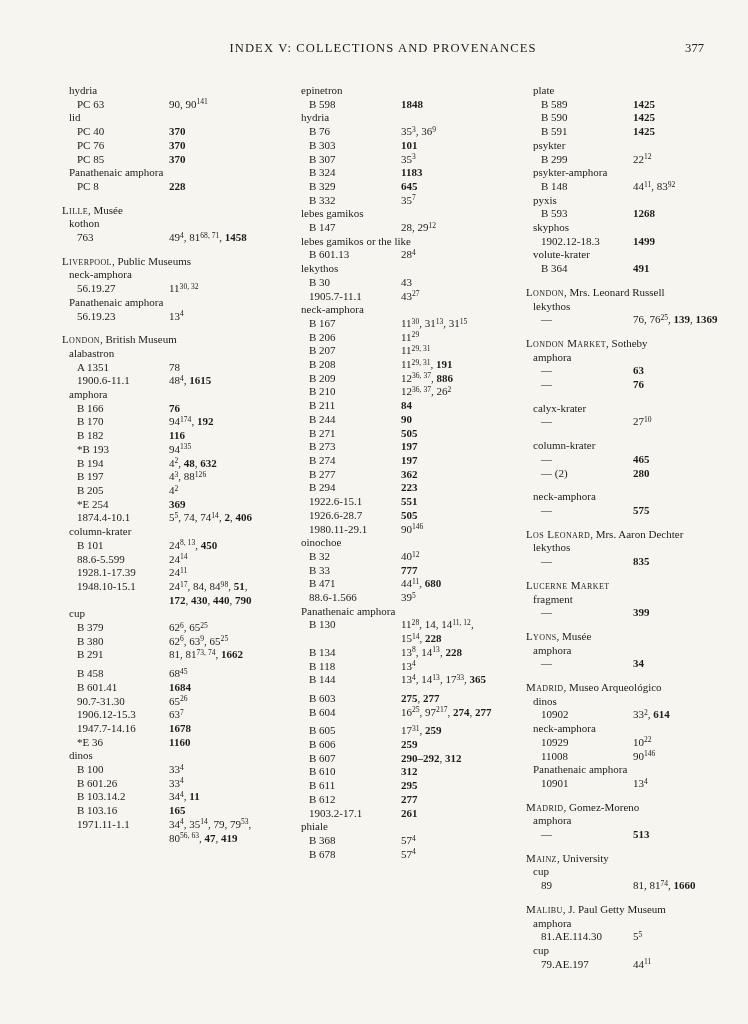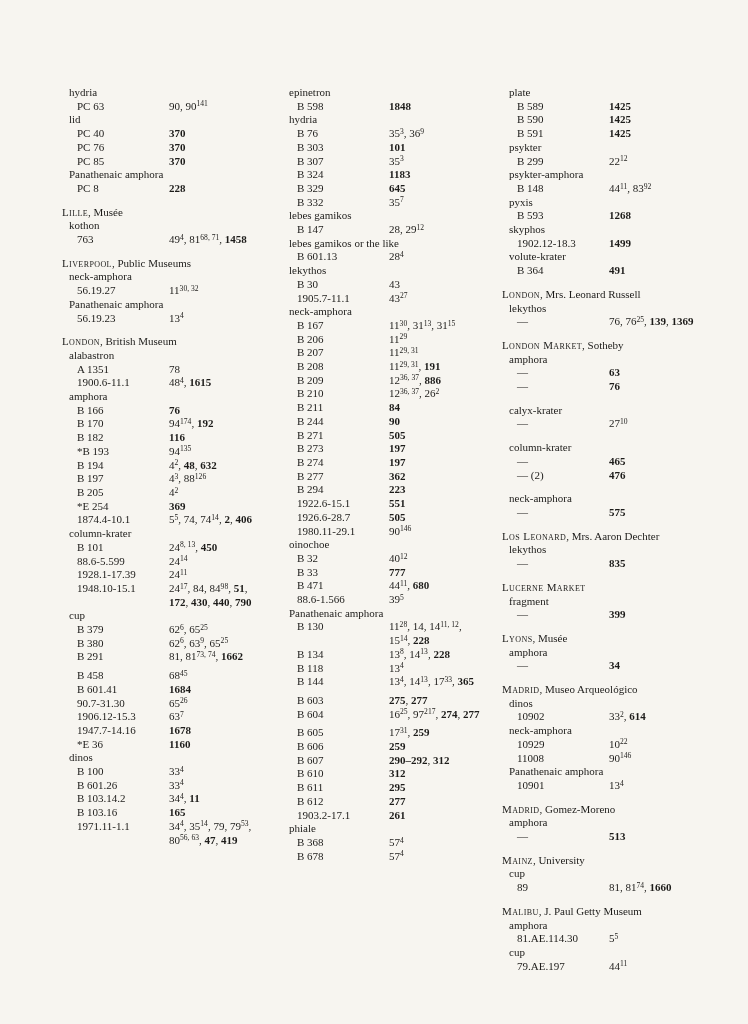--- a/index.html
+++ b/index.html
@@ -11,37 +11,41 @@
     font-family: "Liberation Serif", "DejaVu Serif", serif;
     font-size: 11px; line-height: 13.7px;
     color: #1d1c1a;
     box-sizing: border-box;
     padding: 42px 44px 0 62px;
     overflow: hidden;
   }
   .page-header { position: relative; height: 42px; }
   .title { text-align: center; font-size: 12.6px; letter-spacing: 1.1px; white-space: nowrap; }
   .page-number { position: absolute; right: 0; top: 0; font-size: 12.6px; }
-  .columns { display: flex; gap: 19px; align-items: flex-start; margin-top: 44px; }
+  .columns { display: flex; gap: 31px; align-items: flex-start; }
   .col { width: 201px; flex: none; }
   .section { white-space: nowrap; }
   .sc { font-variant: small-caps; letter-spacing: 0.4px; }
   .subhead { padding-left: 7px; }
   .entry { display: flex; padding-left: 15px; }
   .eid { width: 92px; flex: none; padding-right: 4px; box-sizing: border-box; white-space: nowrap; }
   .erefs { flex: 1; min-width: 0; }
   .b { font-weight: bold; }
   .sup { font-size: 7.6px; position: relative; top: -3.4px; line-height: 0; }
   .gap { height: 10px; }
   .gap-sm { height: 5px; }
 </style>
 </head>
 <body>
 
 <div class="page">
+  <header class="page-header">
+    <div class="title">INDEX V: COLLECTIONS AND PROVENANCES</div>
+    <div class="page-number">377</div>
+  </header>
   <main class="columns">
     <div class="col">
         <div class="subhead">hydria</div>
         <div class="entry">
           <div class="eid">PC 63</div>
           <div class="erefs"><span>90, 90</span><span class="sup">141</span></div>
         </div>
         <div class="subhead">lid</div>
         <div class="entry">
           <div class="eid">PC 40</div>
@@ -465,21 +469,21 @@
           <div class="erefs"><span>27</span><span class="sup">10</span></div>
         </div>
         <div class="gap"></div>
         <div class="subhead">column-krater</div>
         <div class="entry">
           <div class="eid">—</div>
           <div class="erefs"><span class="b">465</span></div>
         </div>
         <div class="entry">
           <div class="eid">— (2)</div>
-          <div class="erefs"><span class="b">476</span></div>
+          <div class="erefs"><span class="b">280</span></div>
         </div>
         <div class="gap"></div>
         <div class="subhead">neck-amphora</div>
         <div class="entry">
           <div class="eid">—</div>
           <div class="erefs"><span class="b">575</span></div>
         </div>
         <div class="gap"></div>
         <div class="section"><span class="sc">Los Leonard</span><span>, Mrs. Aaron Dechter</span></div>
         <div class="subhead">lekythos</div>

